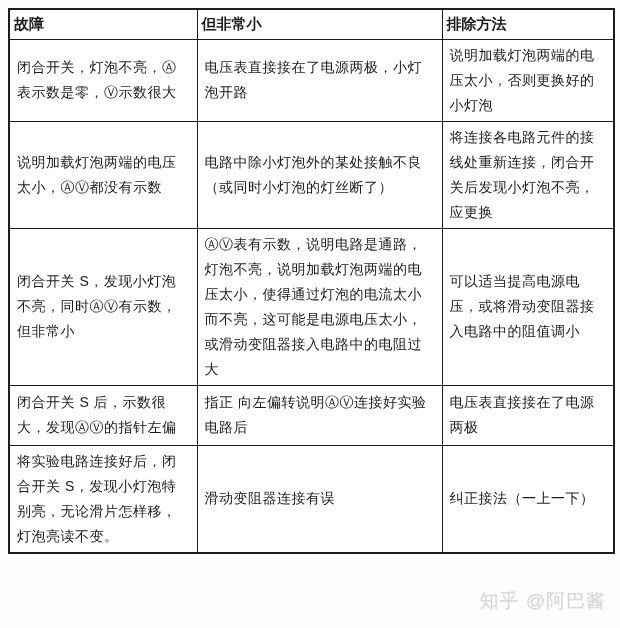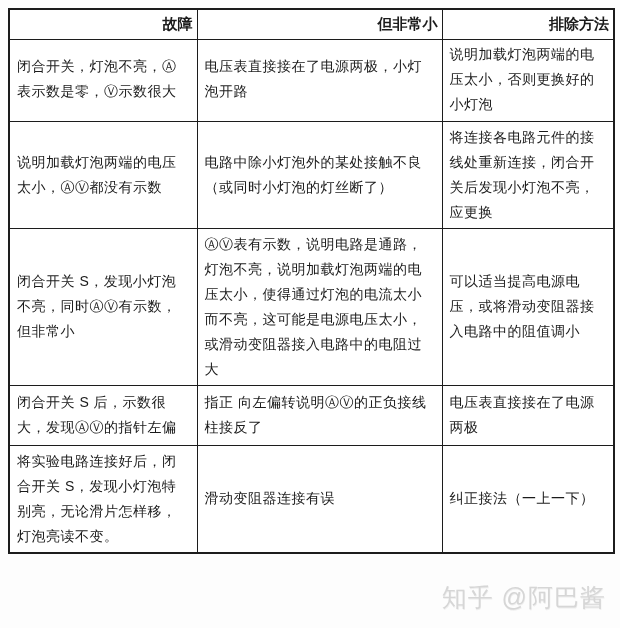--- a/index.html
+++ b/index.html
@@ -31,46 +31,46 @@
   table.fault-table th,
   table.fault-table td {
     border: 1.5px solid #1c1c1c;
     color: #1b1b1b;
     overflow: hidden;
   }
   table.fault-table th {
     height: 30px;
     font-size: 15px;
     font-weight: bold;
-    text-align: right;
+    text-align: left;
     vertical-align: middle;
     padding: 2px 4px;
   }
   table.fault-table td {
     font-size: 14px;
     line-height: 25px;
     text-align: left;
     vertical-align: middle;
     padding: 3px 6px 3px 7px;
     letter-spacing: 0.5px;
   }
   col.c-fault  { width: 188px; }
   col.c-cause  { width: 245px; }
   col.c-remedy { width: 172px; }
-  tr.r1 { height: 81px; font-family: Liberation Mono, monospace; }
+  tr.r1 { height: 81px; }
   tr.r2 { height: 75px; }
   tr.r3 { height: 133px; }
   tr.r4 { height: 60px; }
   tr.r5 { height: 124px; }
   tr.r6 { height: 103px; }
   .watermark {
     position: absolute;
     right: 14px;
     bottom: 14px;
-    font-size: 25px;
+    font-size: 19px;
     color: #d6d6d6;
     letter-spacing: 1px;
     white-space: nowrap;
     text-shadow: 0.5px 0.5px 0 #efefef;
   }
 </style>
 </head>
 <body>
 
 <div class="table-wrap">
@@ -98,21 +98,21 @@
         <td>电路中除小灯泡外的某处接触不良（或同时小灯泡的灯丝断了）</td>
         <td>将连接各电路元件的接线处重新连接，闭合开关后发现小灯泡不亮，应更换</td>
       </tr>
       <tr class="r3">
         <td>闭合开关 S，发现小灯泡不亮，同时ⒶⓋ有示数，但非常小</td>
         <td>ⒶⓋ表有示数，说明电路是通路，灯泡不亮，说明加载灯泡两端的电压太小，使得通过灯泡的电流太小而不亮，这可能是电源电压太小，或滑动变阻器接入电路中的电阻过大</td>
         <td>可以适当提高电源电压，或将滑动变阻器接入电路中的阻值调小</td>
       </tr>
       <tr class="r4">
         <td>闭合开关 S 后，示数很大，发现ⒶⓋ的指针左偏</td>
-        <td>指正 向左偏转说明ⒶⓋ的正负接线柱接反了</td>
+        <td>指正 向左偏转说明ⒶⓋ连接好实验电路后</td>
         <td>电压表直接接在了电源两极</td>
       </tr>
       <tr class="r6">
         <td>将实验电路连接好后，闭合开关 S，发现小灯泡特别亮，无论滑片怎样移，灯泡亮读不变。</td>
         <td>滑动变阻器连接有误</td>
         <td>纠正接法（一上一下）</td>
       </tr>
     </tbody>
   </table>
 </div>

